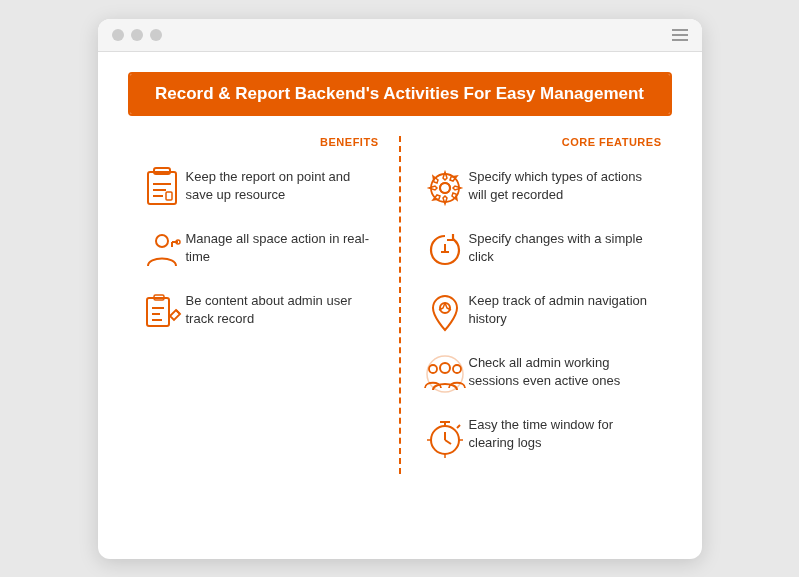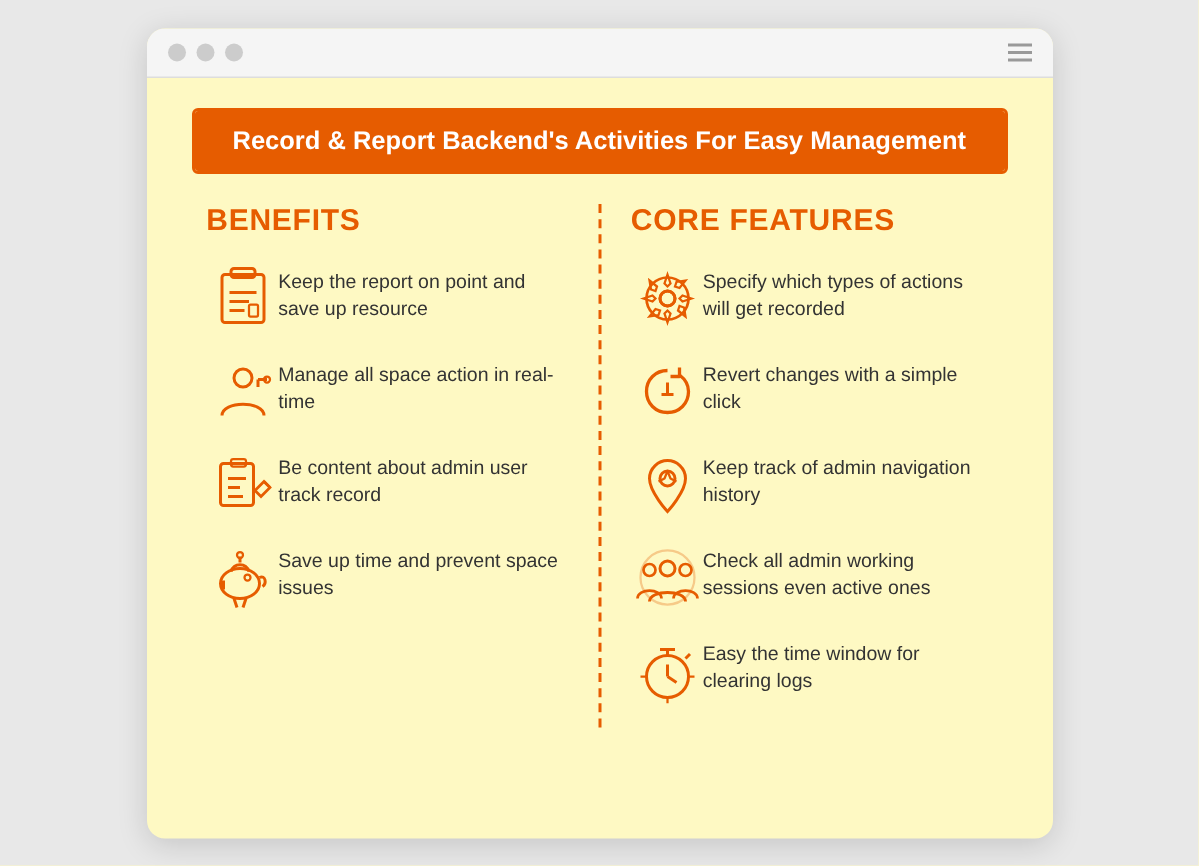--- a/index.html
+++ b/index.html
@@ -8,21 +8,21 @@
       background: #e8e8e8;
       display: flex;
       justify-content: center;
       align-items: center;
       width: 799px;
       height: 577px;
       font-family: 'Arial', sans-serif;
     }
 
     .window {
-      background: #fef9c3;
+      background: #ffffff;
       border-radius: 12px;
       width: 604px;
       min-height: 540px;
       box-shadow: 0 4px 20px rgba(0,0,0,0.15);
       overflow: hidden;
       position: relative;
     }
 
     .window-titlebar {
       display: flex;
@@ -91,24 +91,24 @@
     .col-left {
       border-right: 2px dashed #e65c00;
       padding-right: 20px;
     }
 
     .col-right {
       padding-left: 20px;
     }
 
     .col-heading {
-      font-size: 20px;
+      font-size: 11px;
       font-weight: bold;
       color: #e65c00;
-      text-align: left;
+      text-align: right;
       margin-bottom: 16px;
       letter-spacing: 0.5px;
     }
 
     .feature-item {
       display: flex;
       align-items: flex-start;
       margin-bottom: 14px;
       gap: 0;
     }
@@ -195,36 +195,20 @@
               <line x1="12" y1="24" x2="20" y2="24" stroke="#e65c00" stroke-width="2"></line>
               <line x1="12" y1="30" x2="22" y2="30" stroke="#e65c00" stroke-width="2"></line>
               <rect x="14" y="5" width="10" height="5" rx="1.5" stroke="#e65c00" stroke-width="1.5" fill="none"></rect>
               <path d="M30 26 L36 20 L40 24 L34 30 Z" stroke="#e65c00" stroke-width="1.8" fill="none"></path>
               <line x1="36" y1="20" x2="40" y2="24" stroke="#e65c00" stroke-width="1.8"></line>
             </svg>
           </div>
           <div class="item-text">Be content about admin user track record</div>
         </div>
 
-        <div class="feature-item">
-          <div class="icon-box">
-            <svg viewBox="0 0 44 44" fill="none" xmlns="http://www.w3.org/2000/svg">
-              <ellipse cx="20" cy="26" rx="13" ry="10" stroke="#e65c00" stroke-width="2" fill="none"></ellipse>
-              <path d="M33 22 C37 20 38 26 35 28" stroke="#e65c00" stroke-width="2" fill="none"></path>
-              <line x1="24" y1="36" x2="22" y2="42" stroke="#e65c00" stroke-width="2"></line>
-              <line x1="16" y1="36" x2="18" y2="42" stroke="#e65c00" stroke-width="2"></line>
-              <circle cx="25" cy="22" r="2" stroke="#e65c00" stroke-width="1.5" fill="none"></circle>
-              <path d="M14 18 C16 12 24 12 26 18" stroke="#e65c00" stroke-width="2" fill="none"></path>
-              <line x1="20" y1="12" x2="20" y2="8" stroke="#e65c00" stroke-width="2"></line>
-              <circle cx="20" cy="7" r="2" stroke="#e65c00" stroke-width="1.5" fill="none"></circle>
-              <line x1="9" y1="24" x2="9" y2="30" stroke="#e65c00" stroke-width="2"></line>
-            </svg>
-          </div>
-          <div class="item-text">Save up time and prevent space issues</div>
-        </div>
       </div>
 
       <div class="col col-right">
         <div class="col-heading">CORE FEATURES</div>
 
         <div class="feature-item">
           <div class="icon-box">
             <svg viewBox="0 0 44 44" fill="none" xmlns="http://www.w3.org/2000/svg">
               <circle cx="22" cy="22" r="5" stroke="#e65c00" stroke-width="2" fill="none"></circle>
               <path d="M22 6 L24 12 L22 14 L20 12 Z" stroke="#e65c00" stroke-width="1.5" fill="none"></path>
@@ -244,21 +228,21 @@
 
         <div class="feature-item">
           <div class="icon-box">
             <svg viewBox="0 0 44 44" fill="none" xmlns="http://www.w3.org/2000/svg">
               <path d="M22 8 C14 8 8 14 8 22 C8 30 14 36 22 36 C30 36 36 30 36 22 C36 18 34 14 30 11" stroke="#e65c00" stroke-width="2.2" fill="none"></path>
               <polyline points="30,6 30,12 24,12" stroke="#e65c00" stroke-width="2.2" fill="none" stroke-linejoin="round"></polyline>
               <line x1="22" y1="16" x2="22" y2="24" stroke="#e65c00" stroke-width="2"></line>
               <line x1="18" y1="24" x2="26" y2="24" stroke="#e65c00" stroke-width="2"></line>
             </svg>
           </div>
-          <div class="item-text">Revert changes with a simple click</div>
+          <div class="item-text">Specify changes with a simple click</div>
         </div>
 
         <div class="feature-item">
           <div class="icon-box">
             <svg viewBox="0 0 44 44" fill="none" xmlns="http://www.w3.org/2000/svg">
               <path d="M22 6 C16 6 10 11 10 18 C10 27 22 40 22 40 C22 40 34 27 34 18 C34 11 28 6 22 6 Z" stroke="#e65c00" stroke-width="2" fill="none"></path>
               <circle cx="22" cy="18" r="5" stroke="#e65c00" stroke-width="2" fill="none"></circle>
               <polyline points="16,20 20,18 22,13 24,18 28,20" stroke="#e65c00" stroke-width="1.5" fill="none" stroke-linejoin="round"></polyline>
             </svg>
           </div>

